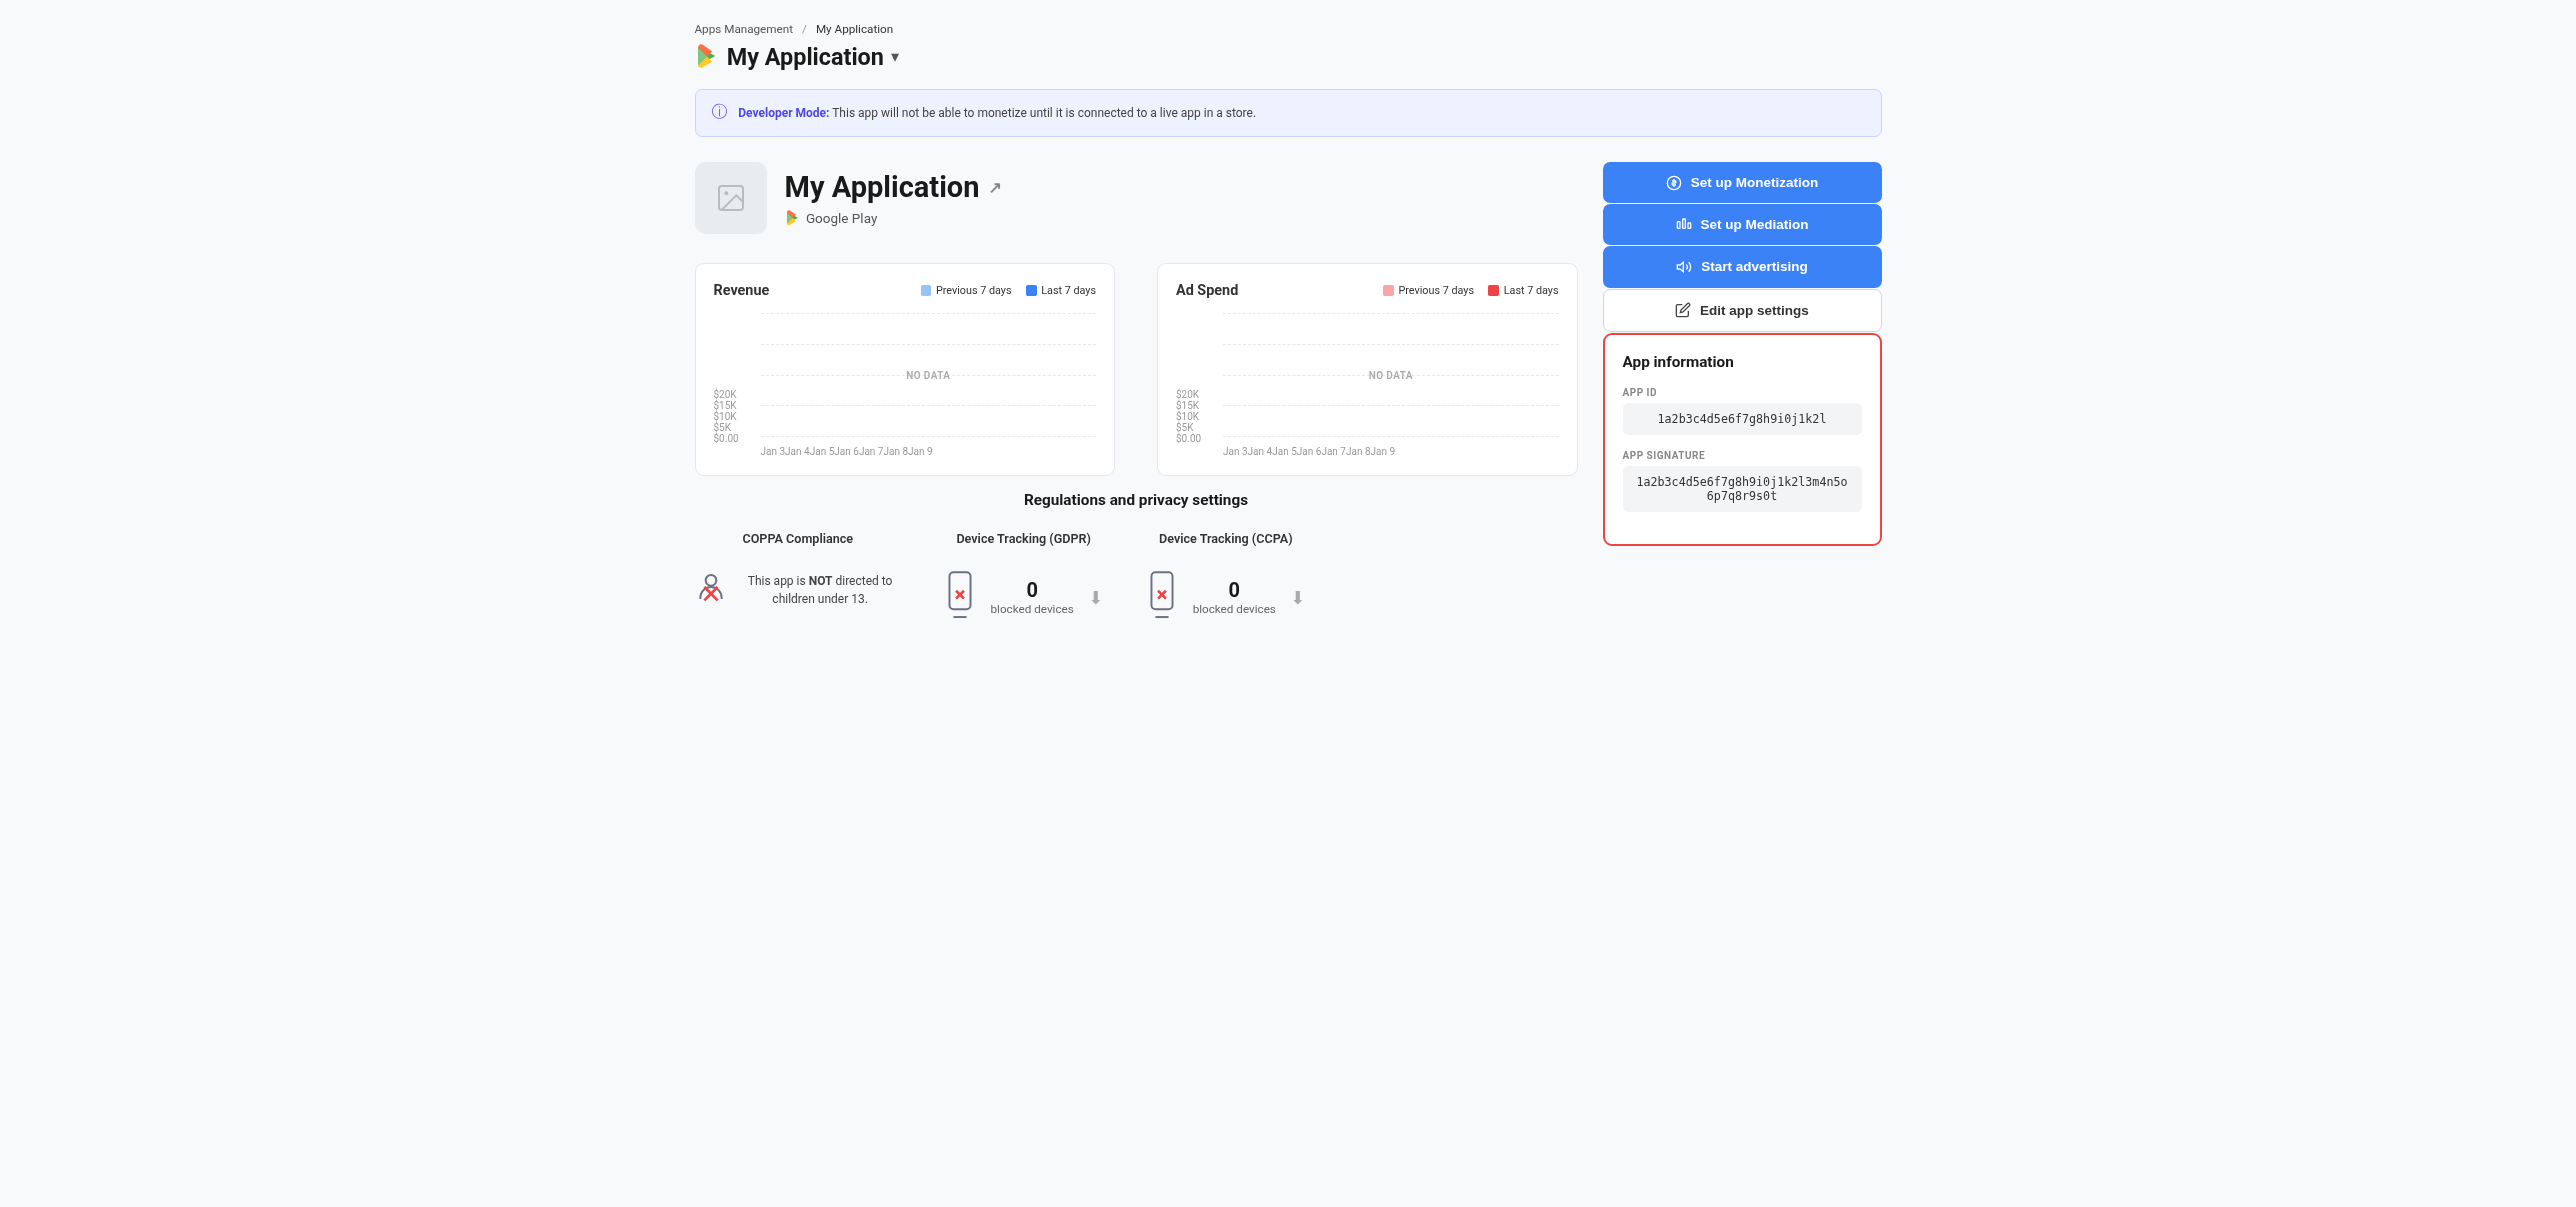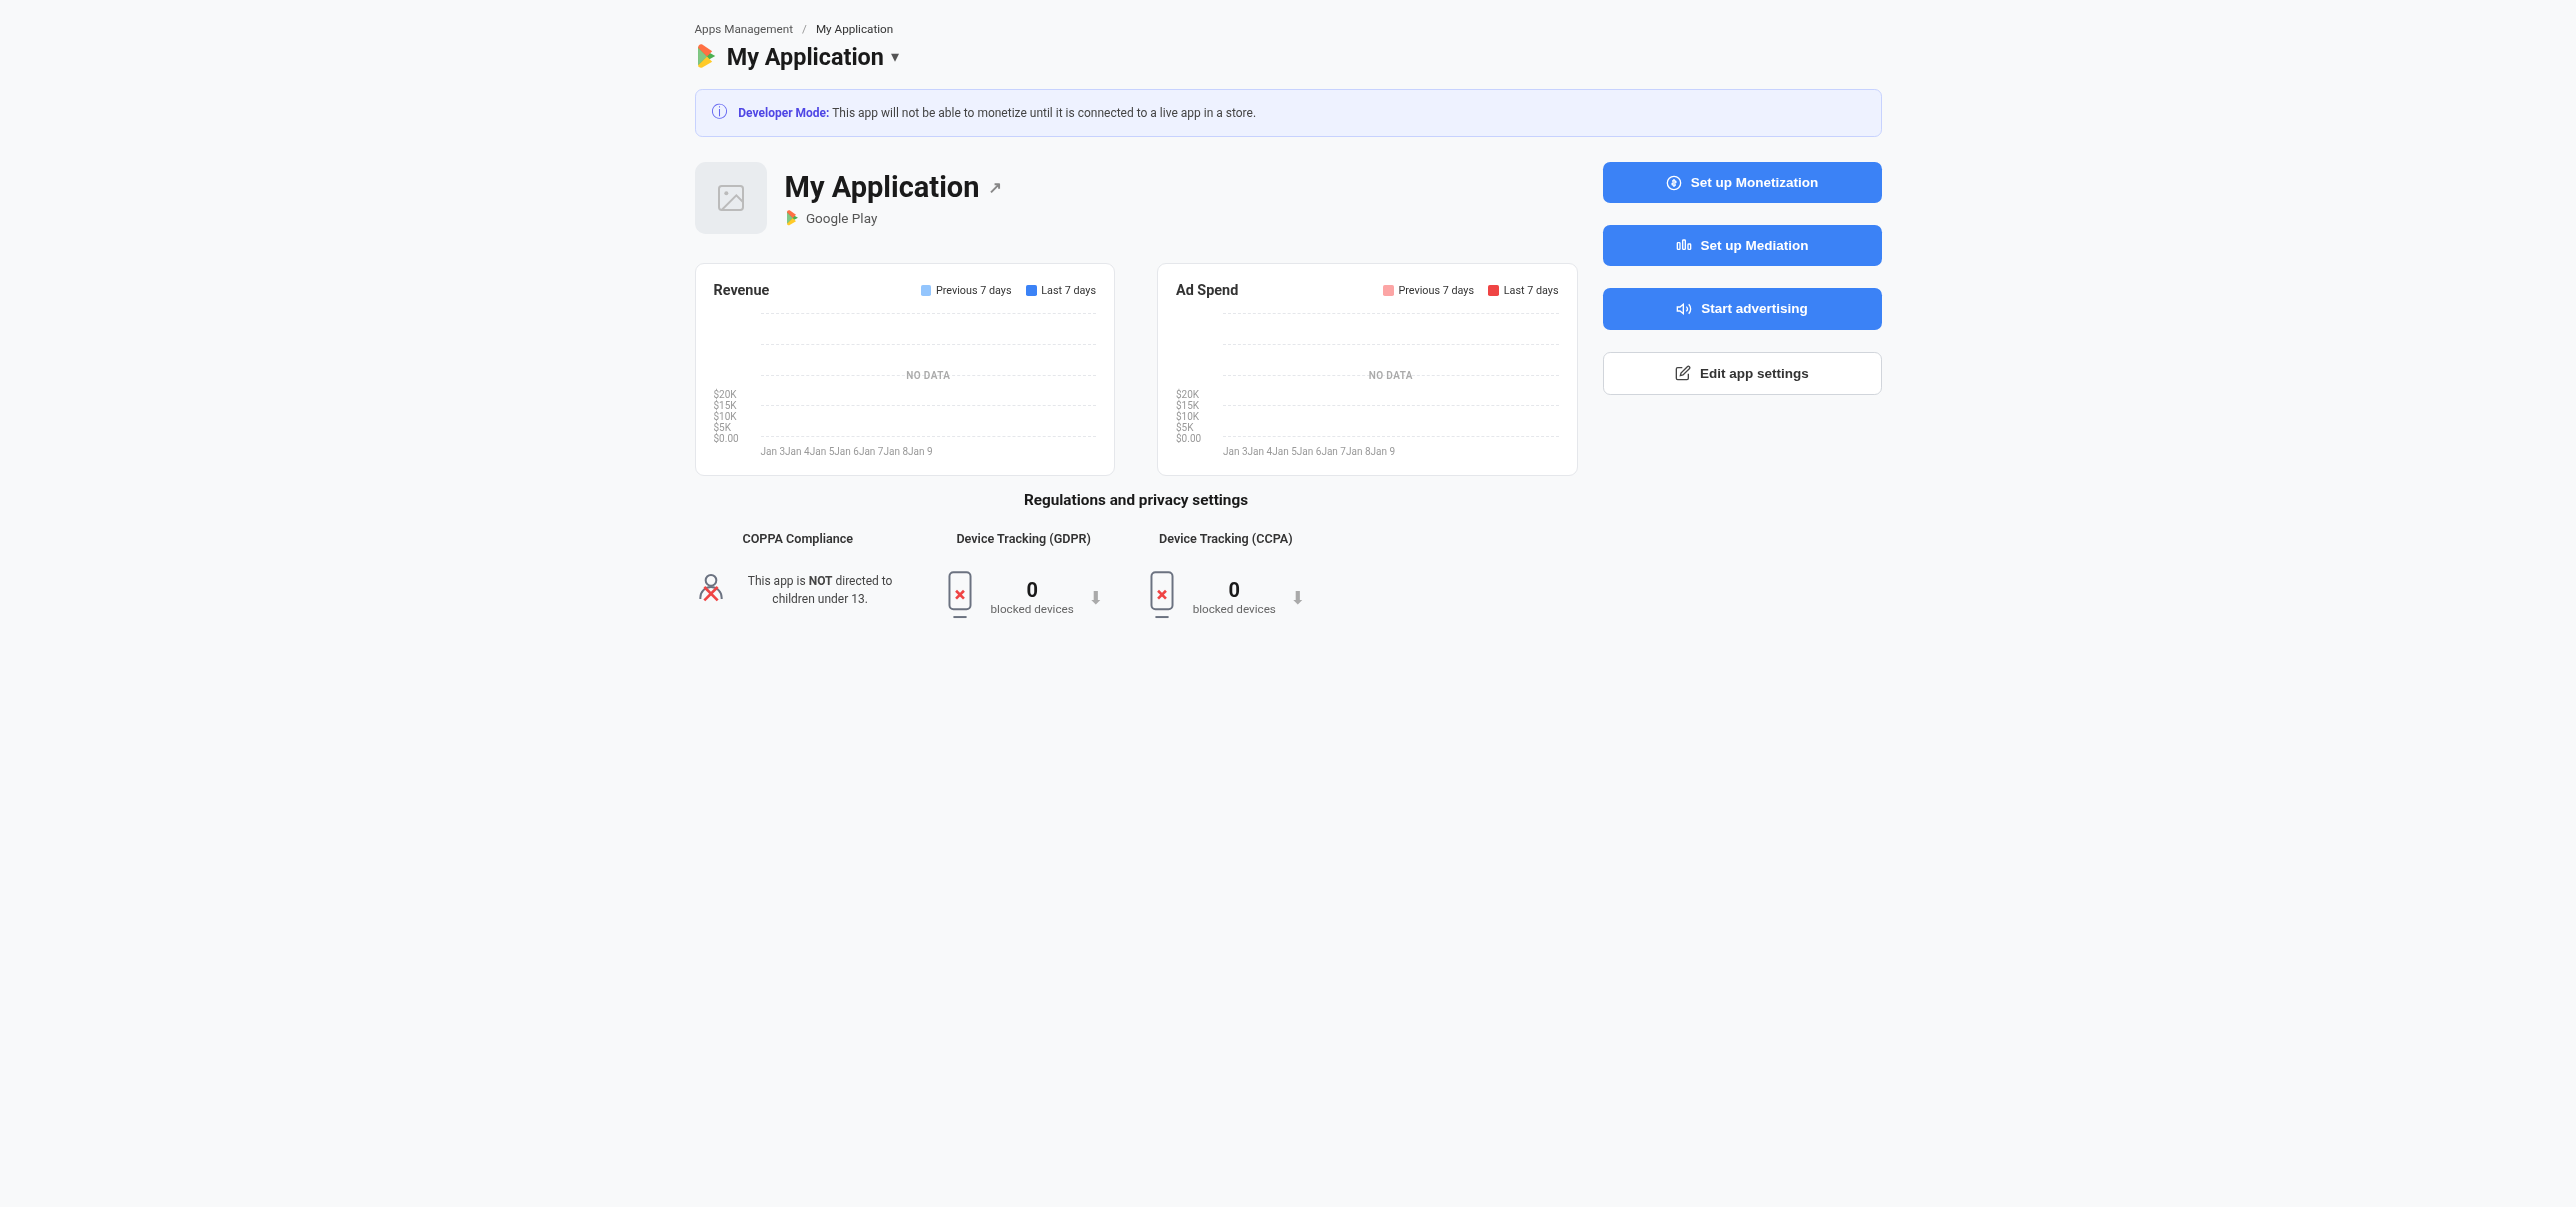--- a/index.html
+++ b/index.html
@@ -80,21 +80,21 @@
     }
     .left-content {
       flex: 1;
       min-width: 0;
     }
     .right-sidebar {
       width: 279px;
       flex-shrink: 0;
       display: flex;
       flex-direction: column;
-      gap: 22px;
+      gap: 1px;
     }
     .app-header {
       display: flex;
       align-items: center;
       gap: 18px;
       margin-bottom: 29px;
     }
     .app-icon-placeholder {
       width: 72px;
       height: 72px;
@@ -586,16 +586,23 @@
       </button>
 
       <button class="btn-secondary">
         <svg width="16" height="16" viewBox="0 0 24 24" fill="none" stroke="#444" stroke-width="2">
           <path d="M11 4H4a2 2 0 00-2 2v14a2 2 0 002 2h14a2 2 0 002-2v-7"></path>
           <path d="M18.5 2.5a2.121 2.121 0 013 3L12 15l-4 1 1-4 9.5-9.5z"></path>
         </svg>
         <span>Edit app settings</span>
       </button>
 
+      <div class="app-info-card">
+        <h3 class="app-info-title">App information</h3>
+        <div class="info-field-label">APP ID</div>
+        <div class="info-field-value">1a2b3c4d5e6f7g8h9i0j1k2l</div>
+        <div class="info-field-label">APP SIGNATURE</div>
+        <div class="info-field-value">1a2b3c4d5e6f7g8h9i0j1k2l3m4n5o6p7q8r9s0t</div>
+      </div>
     </div>
   </div>
 </div>
 
 
 </body></html>

